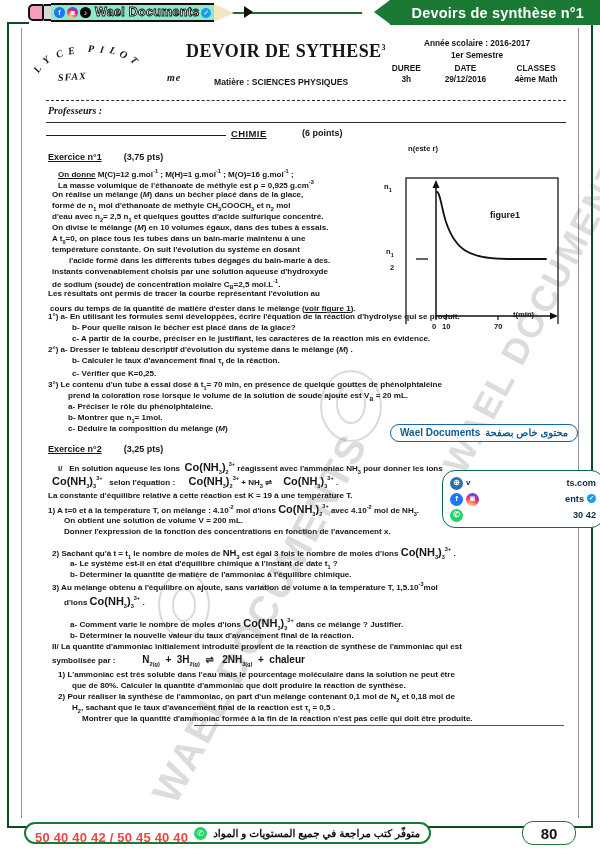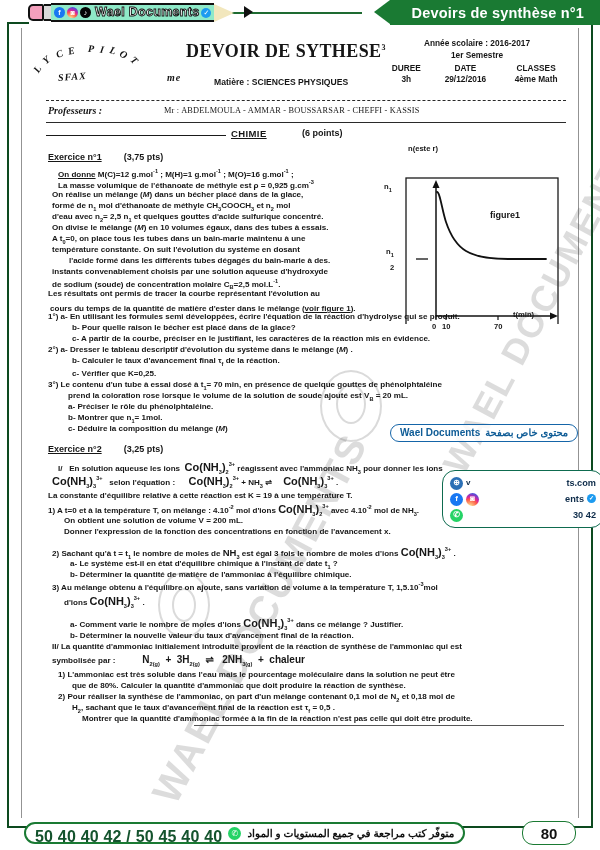--- a/index.html
+++ b/index.html
@@ -216,21 +216,21 @@
               font-size:6px;display:flex;align-items:center;justify-content:center;}
 
   
   #footer { position:absolute; left:0; top:818px; width:600px; height:32px; }
   .f-pill {
     position:absolute; left:24px; top:4px;
     height:22px; border:2px solid #1a7a33; border-radius:11px;
     background:#fff; display:flex; align-items:center; gap:6px;
     padding:0 9px; white-space:nowrap;
   }
-  .f-phone { font-size:16px; font-weight:bold; color:#14532d; letter-spacing:.2px;margin-top:8px; }
+  .f-phone { font-size:13px; font-weight:bold; color:#ef4444; letter-spacing:.2px;margin-top:8px; }
   .f-wa { width:13px;height:13px;border-radius:50%;background:#25d366;color:#fff;
           font-size:8px;display:flex;align-items:center;justify-content:center;flex:none;}
   .f-ar { font-size:10.5px; font-weight:bold; color:#111; direction:rtl; }
   .f-page {
     position:absolute; right:24px; top:3px;
     width:54px; height:24px; border:1.6px solid #1a7a33; border-radius:11px;
     background:#fff; display:flex; align-items:center; justify-content:center;
     font-size:15px; font-weight:bold; color:#111;
   }
 </style>
@@ -307,21 +307,20 @@
           <td>3h</td>
           <td>29/12/2016</td>
           <td>4ème Math</td>
         </tr>
       </tbody>
         </table>
     </div>
 
     <div class="rule1"></div>
     <div class="profs">Professeurs :</div>
-    <div class="profs-list">Mr : ABDELMOULA  -  AMMAR  -  BOUSSARSAR -  CHEFFI  -  KASSIS</div>
     <div class="rule2"></div>
 
     <div class="chimie-rule"></div>
     <div class="chimie">CHIMIE</div>
     <div class="chimie-pts">(6 points)</div>
 
     <div class="ex-head" style="left:24px; top:120px;">
       <u>Exercice n°1</u><span class="ex-pts">(3,75 pts)</span>
     </div>
 

